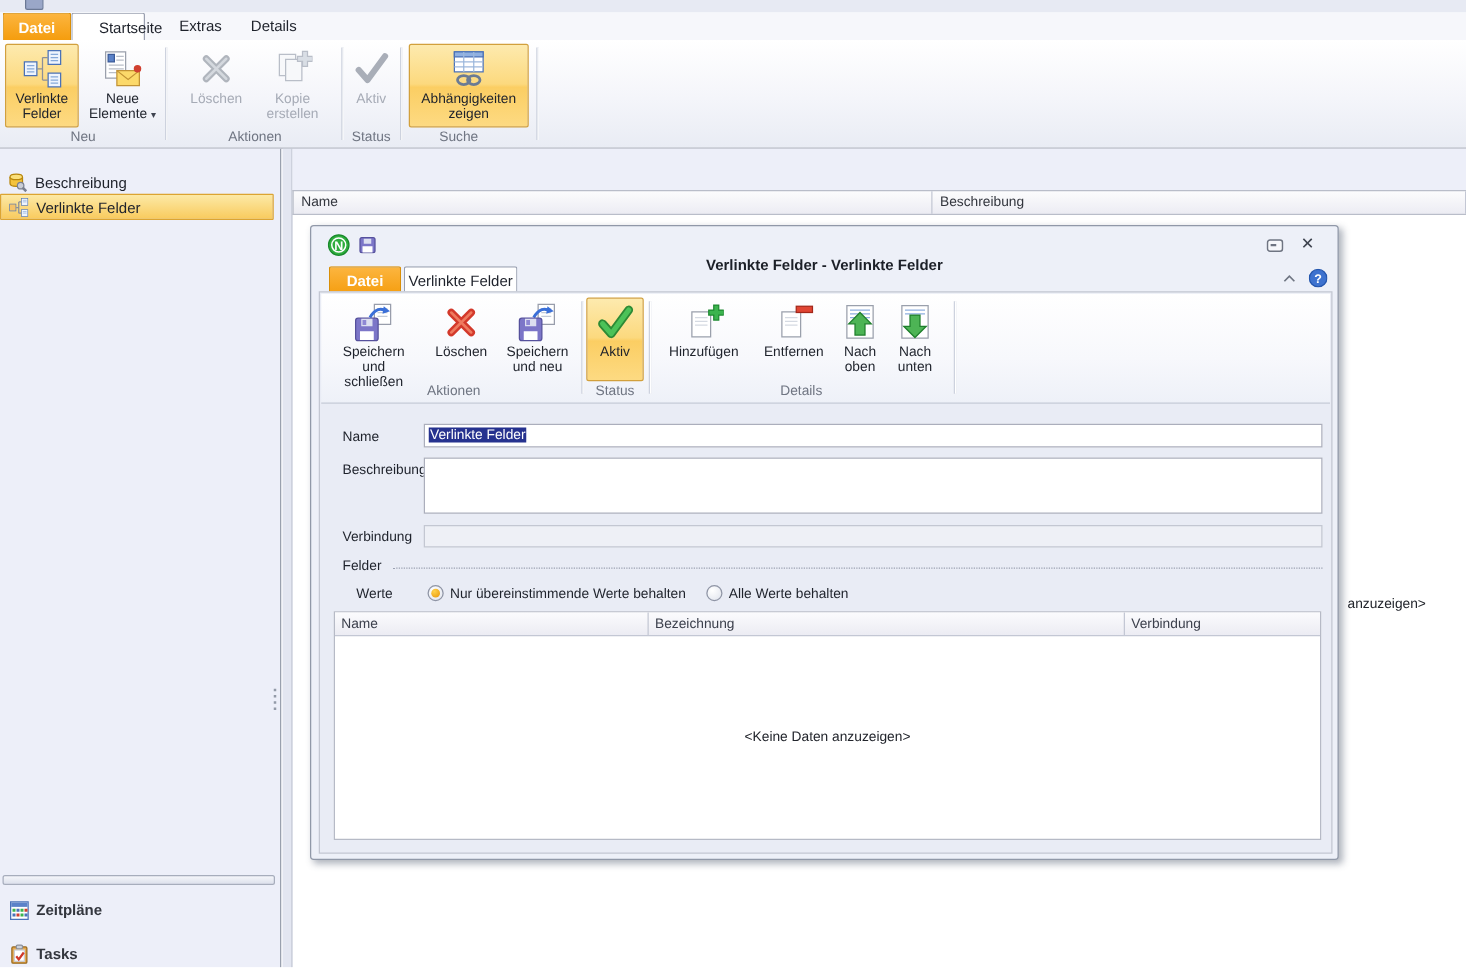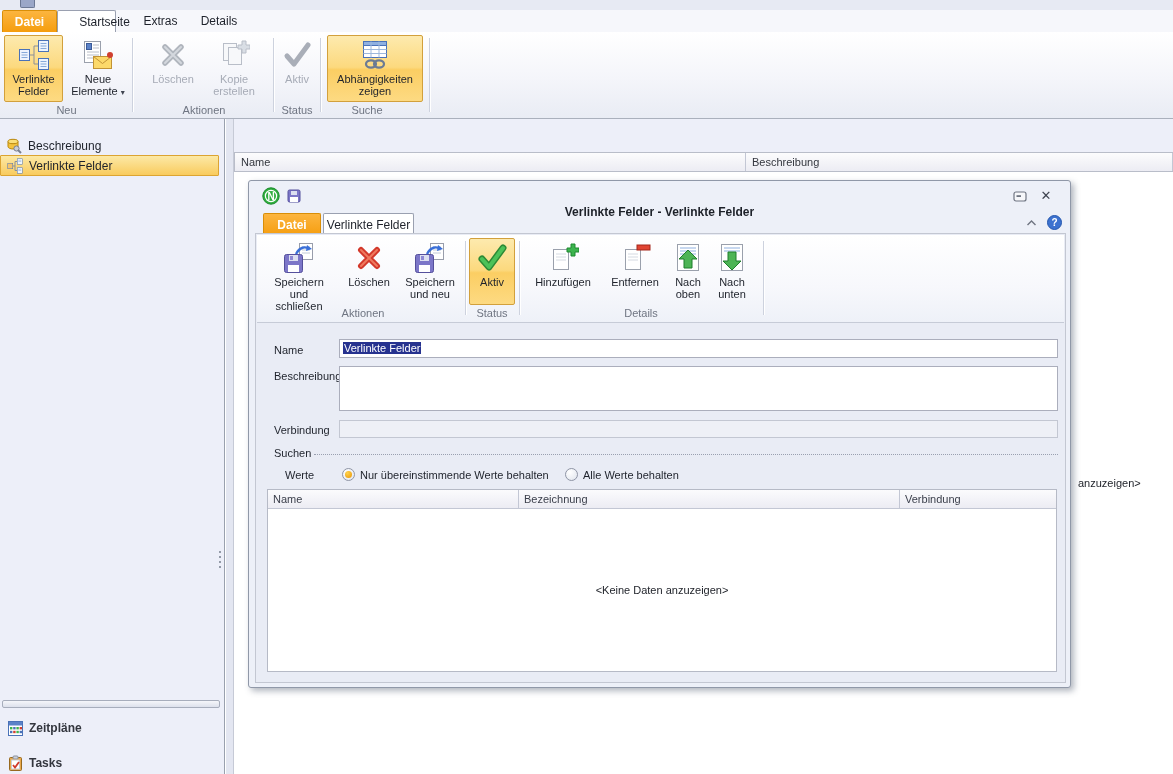--- a/index.html
+++ b/index.html
@@ -347,21 +347,21 @@
 
       <div class="frm-lbl" style="left:18px;top:110px;">Name</div>
       <div class="inp" style="left:83px;top:105px;width:719px;height:19px;"><span class="selblue">Verlinkte Felder</span></div>
 
       <div class="frm-lbl" style="left:18px;top:136px;">Beschreibung</div>
       <div class="inp" style="left:83px;top:132px;width:719px;height:45px;"></div>
 
       <div class="frm-lbl" style="left:18px;top:190px;">Verbindung</div>
       <div class="inp ro" style="left:83px;top:186px;width:719px;height:18px;"></div>
 
-      <div class="frm-lbl" style="left:18px;top:213px;">Suchen</div>
+      <div class="frm-lbl" style="left:18px;top:213px;">Felder</div>
       <div class="dotted" style="left:58px;top:220px;width:744px;"></div>
 
       <div class="frm-lbl" style="left:18px;top:235px;margin-left:11px;">Werte</div>
       <div class="radio on" style="left:86px;top:234px;"></div>
       <div class="rlab" style="left:104px;top:235px;">Nur übereinstimmende Werte behalten</div>
       <div class="radio" style="left:309px;top:234px;"></div>
       <div class="rlab" style="left:327px;top:235px;">Alle Werte behalten</div>
 
       <div class="dtbl">
         <div class="dtbl-h">

